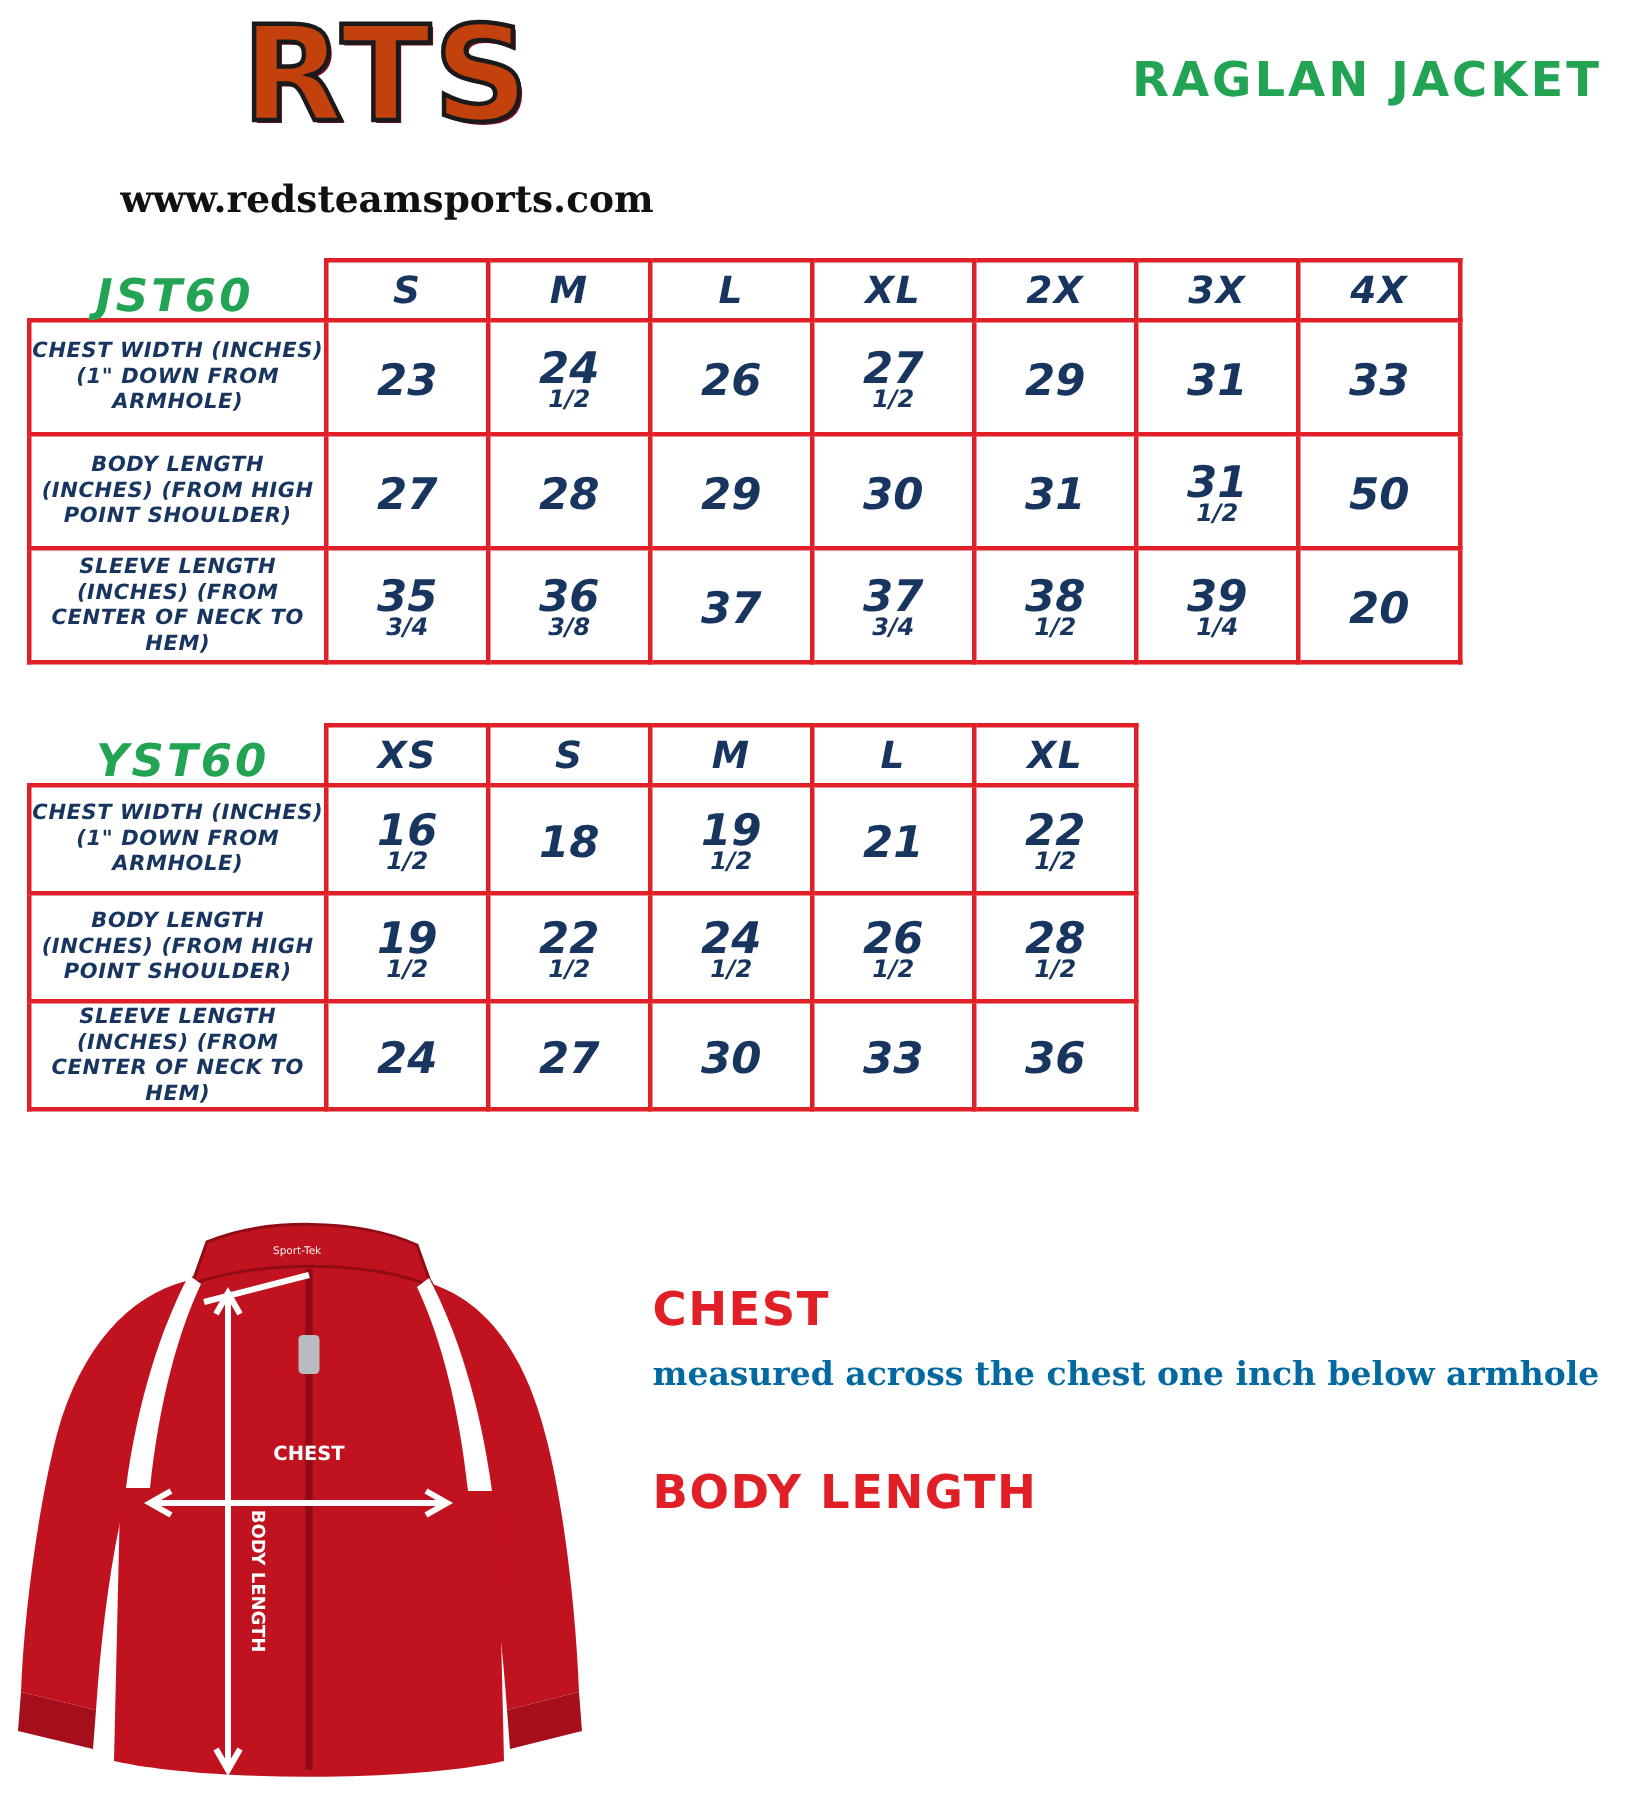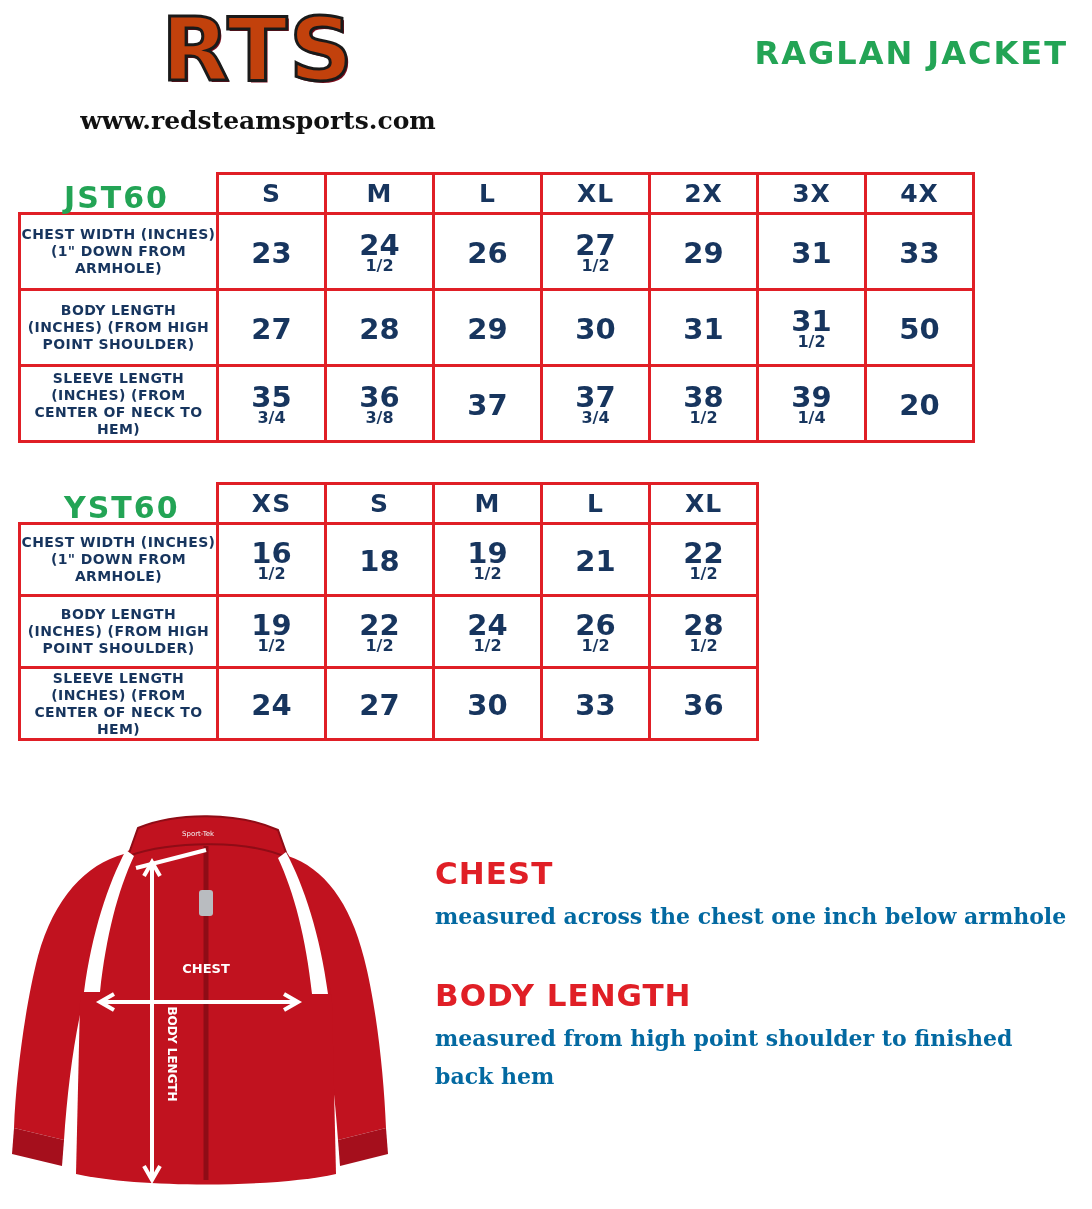--- a/index.html
+++ b/index.html
@@ -34,21 +34,21 @@
     letter-spacing: 2px;
     color: #c2410c;
     -webkit-text-stroke: 3px #1a1a1a;
     text-shadow: 2px 2px 0 #7d0c1c;
   }
   .logo-url {
     font-family: "DejaVu Serif", serif;
     font-weight: bold;
     font-size: 25px;
     color: #111111;
-    margin-top: 8px;
+    margin-top: 20px;
     letter-spacing: 0px;
   }
   .title-block {
     position: absolute;
     right: 24px; top: 6px;
     width: 520px;
     text-align: right;
   }
   .title-main {
     font-family: "DejaVu Sans", sans-serif;
@@ -61,21 +61,21 @@
   .title-sub {
     font-family: "DejaVu Sans", sans-serif;
     font-weight: bold;
     font-size: 32px;
     letter-spacing: 2px;
     color: #23a455;
     margin-top: 28px;
   }
 
   
-  .table-wrap { position: absolute; }
+  .table-wrap { position: absolute; font-style: italic; }
   #jst-wrap { left: 18px; top: 172px; }
   #yst-wrap { left: 18px; top: 482px; }
 
   .style-code {
     position: absolute;
     font-family: "DejaVu Sans", sans-serif;
     font-weight: bold;
     font-size: 30px;
     letter-spacing: 2px;
     color: #23a455;
@@ -324,16 +324,15 @@
       <line x1="130" y1="62" x2="200" y2="44" stroke-width="4"></line>
     </g>
     <text x="162" y="248" font-family="DejaVu Sans, sans-serif" font-size="12" font-weight="bold" fill="#ffffff" transform="rotate(90 162 248)" text-anchor="middle">BODY LENGTH</text>
   </svg>
 
   <div class="notes">
     <p class="note-h">CHEST</p>
     <p class="note-b">measured across the chest one inch below armhole</p>
     <div class="note-gap"></div>
     <p class="note-h">BODY LENGTH</p>
-    <p class="note-b">measured from high point shoulder to finished back hem</p>
   </div>
 
 </div>
 
 </body></html>

